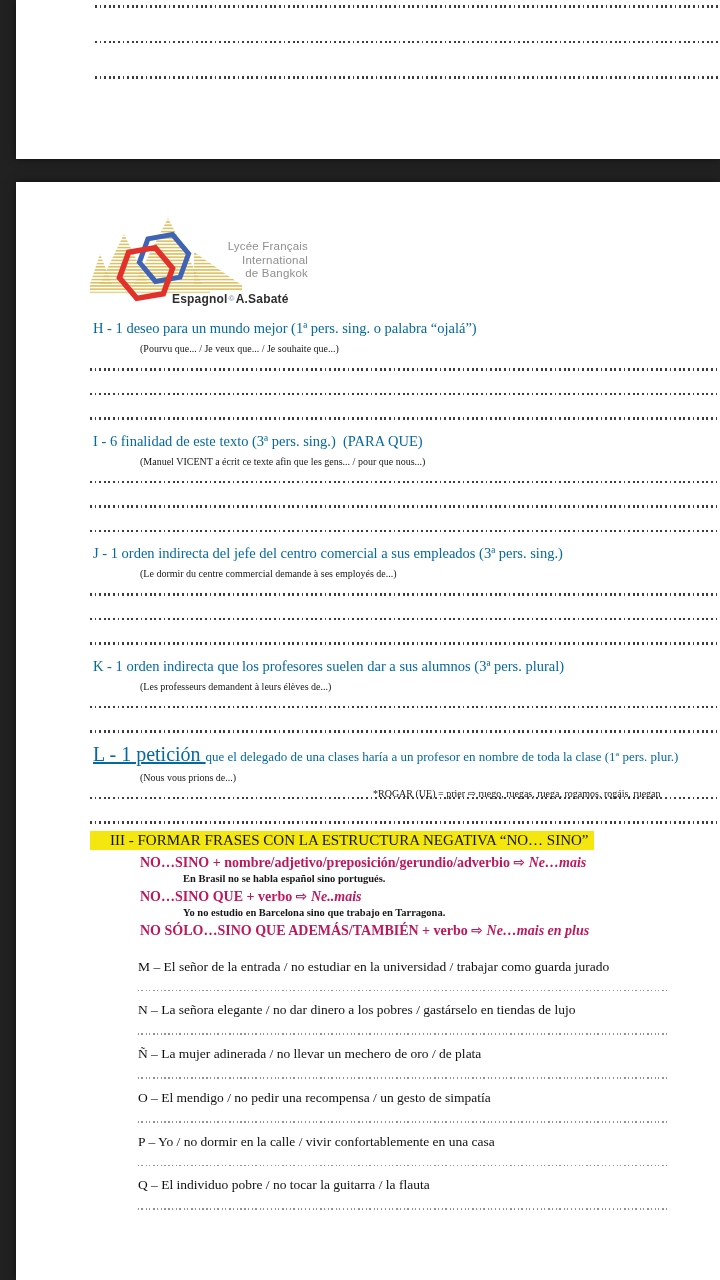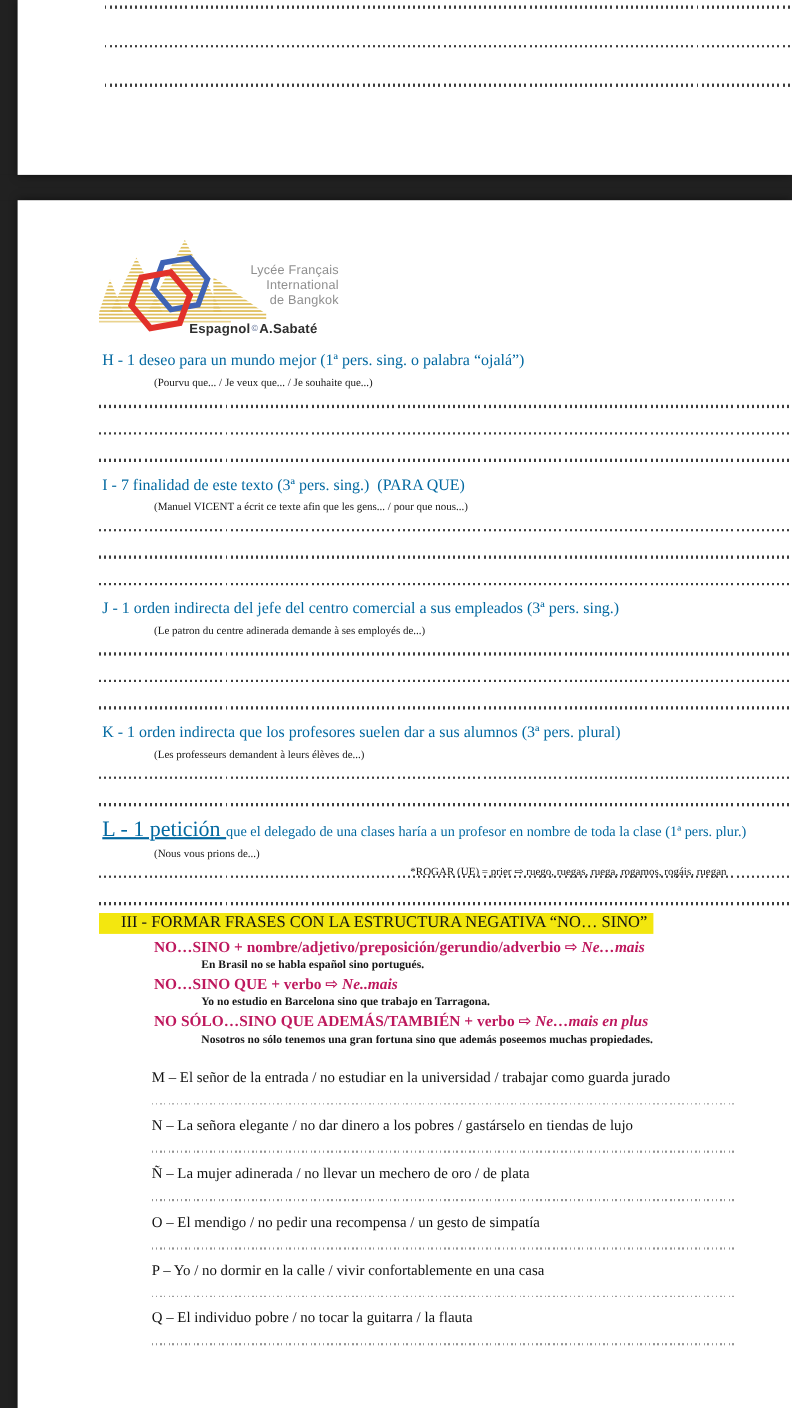--- a/index.html
+++ b/index.html
@@ -139,32 +139,32 @@
       <div class="sec-title">H - 1 deseo para un mundo mejor (1ª pers. sing. o palabra “ojalá”)</div>
       <div class="sec-hint">(Pourvu que... / Je veux que... / Je souhaite que...)</div>
       <div class="ans-group">
         <div class="ans"></div>
         <div class="ans"></div>
         <div class="ans"></div>
       </div>
     </div>
 
     <div class="sec">
-      <div class="sec-title">I - 7 finalidad de este texto (3ª pers. sing.)  (PARA QUE)</div>
+      <div class="sec-title">I - 6 finalidad de este texto (3ª pers. sing.)  (PARA QUE)</div>
       <div class="sec-hint">(Manuel VICENT a écrit ce texte afin que les gens... / pour que nous...)</div>
       <div class="ans-group">
         <div class="ans"></div>
         <div class="ans"></div>
         <div class="ans"></div>
       </div>
     </div>
 
     <div class="sec">
       <div class="sec-title">J - 1 orden indirecta del jefe del centro comercial a sus empleados (3ª pers. sing.)</div>
-      <div class="sec-hint">(Le patron du centre adinerada demande à ses employés de...)</div>
+      <div class="sec-hint">(Le dormir du centre commercial demande à ses employés de...)</div>
       <div class="ans-group">
         <div class="ans"></div>
         <div class="ans"></div>
         <div class="ans"></div>
       </div>
     </div>
 
     <div class="sec">
       <div class="sec-title">K - 1 orden indirecta que los profesores suelen dar a sus alumnos (3ª pers. plural)</div>
       <div class="sec-hint">(Les professeurs demandent à leurs élèves de...)</div>
@@ -187,21 +187,20 @@
       <span class="neg-title">III - FORMAR FRASES CON LA ESTRUCTURA NEGATIVA “NO… SINO”</span>
     </div>
 
     <div class="rule r1"><span>NO…SINO + nombre/adjetivo/preposición/gerundio/adverbio </span><span class="arrow">⇨</span><span class="fr"> Ne…mais</span></div>
     <div class="example">En Brasil no se habla español sino portugués.</div>
 
     <div class="rule"><span>NO…SINO QUE + verbo </span><span class="arrow">⇨</span><span class="fr"> Ne..mais</span></div>
     <div class="example">Yo no estudio en Barcelona sino que trabajo en Tarragona.</div>
 
     <div class="rule"><span>NO SÓLO…SINO QUE ADEMÁS/TAMBIÉN + verbo </span><span class="arrow">⇨</span><span class="fr"> Ne…mais en plus</span></div>
-    <div class="example">Nosotros no sólo tenemos una gran fortuna sino que además poseemos muchas propiedades.</div>
 
     <div class="item first">M – El señor de la entrada / no estudiar en la universidad / trabajar como guarda jurado</div>
     <div class="item-line"></div>
 
     <div class="item">N – La señora elegante / no dar dinero a los pobres / gastárselo en tiendas de lujo</div>
     <div class="item-line"></div>
 
     <div class="item">Ñ – La mujer adinerada / no llevar un mechero de oro / de plata</div>
     <div class="item-line"></div>
 

